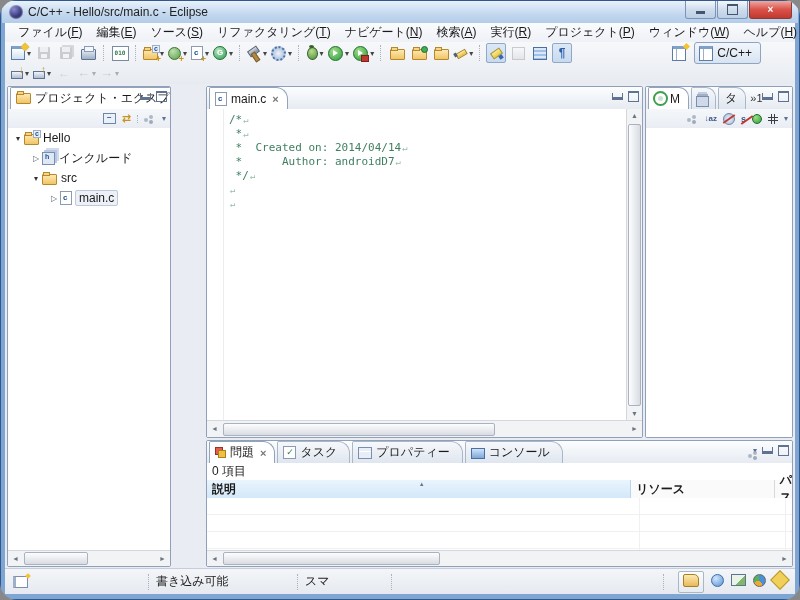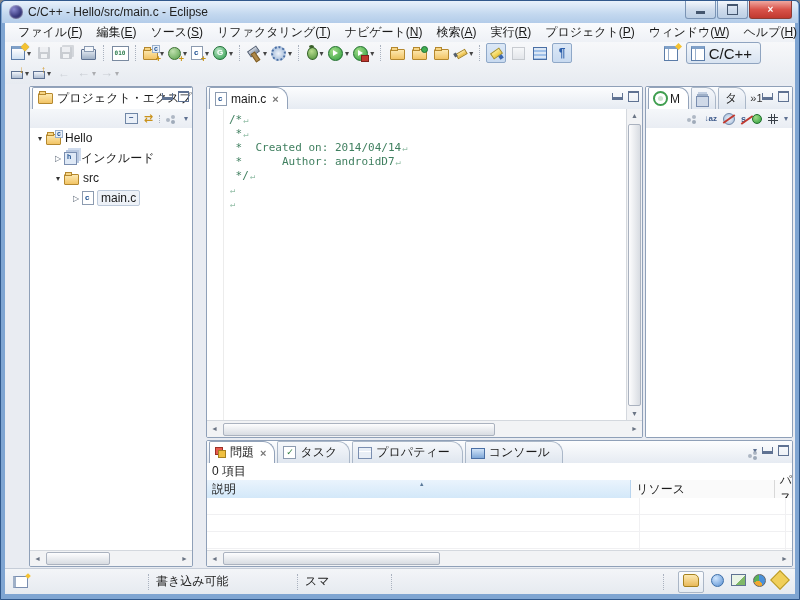--- a/index.html
+++ b/index.html
@@ -1,16 +1,16 @@
 <!DOCTYPE html>
 <html><head>
 <meta charset="utf-8">
 <style>
   html,body{margin:0;padding:0;background:#888;}
-  #stage{position:relative;width:800px;height:600px;font-family:"Liberation Sans","DejaVu Sans",sans-serif;font-size:12px;color:#1a1a1a;overflow:hidden;}
+  #stage{position:relative;width:800px;height:600px;font-family:"Liberation Sans","DejaVu Sans",sans-serif;font-size:12px;color:#1a1a1a;overflow:hidden;border-radius:17px;}
   
   #win{position:absolute;inset:0;background:#7fa5d2;border:1px solid #30588c;border-radius:5px 5px 0 0;box-sizing:border-box;}
   #titlebar{position:absolute;left:1px;right:1px;top:0;height:22px;background:linear-gradient(#e8f1fb,#c3d8ef 60%,#b3cce9);border-radius:4px 4px 0 0;display:flex;align-items:center;}
   #title-ico{width:14px;height:14px;border-radius:50%;margin:0 5px 0 7px;background:radial-gradient(circle at 35% 30%,#8a8ad0,#3a3a7e 55%,#1d1d4e);box-shadow:inset 0 0 2px #fff;}
   #title-text{font-size:12px;color:#222;}
   #winbtns{position:absolute;right:6px;top:0;display:flex;}
   .wbtn{width:29px;height:17px;border:1px solid #7a94b5;border-top:none;display:flex;align-items:center;justify-content:center;background:linear-gradient(#f3f7fc,#cfdcec 50%,#bccfe5);border-radius:0 0 3px 3px;margin-left:1px;font-size:10px;color:#333;}
   .wbtn.close{background:linear-gradient(#f0a8a0,#d9534a 50%,#c0392f);color:#fff;border-color:#8d3c34;width:41px;font-weight:bold;}
   .wbtn .minglyph{width:9px;height:3px;background:#44566e;margin-top:6px;}
   .wbtn .maxglyph{width:9px;height:8px;border:1px solid #44566e;border-top:2px solid #44566e;}
@@ -69,21 +69,21 @@
   .i-pilcrow{color:#2c5eaa;font-weight:bold;font-size:12px;line-height:12px;}
   .i-inbox{width:12px;height:12px;}
   .i-inbox::before{content:"";position:absolute;left:0;bottom:0;width:10px;height:6px;background:linear-gradient(#f2f5fa,#aebdd2);border:1px solid #5f7292;}
   .arr-gold{position:absolute;right:-1px;top:-2px;font-size:10px;font-weight:bold;color:#d09018;line-height:10px;}
   .i-navarrow{font-size:13px;font-weight:bold;color:#8899ac;line-height:14px;}
   .i-backstar{font-size:12px;font-weight:bold;color:#9aa8bc;}
   .i-persp{width:12px;height:11px;background:#fff;border:1px solid #5b7ca8;border-top:3px solid #7fa0c8;}
   .i-persp::before{content:"";position:absolute;left:3px;top:0;bottom:0;width:1px;background:#9ab0cc;}
   .i-persp-star::after{content:"";position:absolute;right:-4px;top:-5px;width:5px;height:5px;background:#f5c231;transform:rotate(45deg);}
   .persp-btn{display:flex;align-items:center;height:20px;border:1px solid #8fa4c0;border-radius:3px;background:linear-gradient(#f2f6fb,#d8e3f1);padding:0 8px 0 4px;margin-left:4px;}
-  .persp-btn .lbl{margin-left:4px;font-size:15px;}
+  .persp-btn .lbl{margin-left:4px;font-size:12px;}
   .persp-curve{width:30px;}
   
   #workspace{position:absolute;left:0;right:0;top:61px;bottom:25px;background:#e9ecf2;}
   .panel{position:absolute;background:#fff;border:1px solid #8fa0b8;border-radius:2px;box-sizing:border-box;overflow:hidden;}
   .phead{position:absolute;left:0;right:0;top:0;height:22px;background:linear-gradient(#fcfdfe,#e6ebf2);border-bottom:1px solid #c6cfdb;display:flex;align-items:flex-end;}
   .ptab{display:flex;align-items:center;height:21px;padding:0 8px 0 5px;border:1px solid #93a3ba;border-bottom:none;border-radius:2px 12px 0 0;background:#fff;margin-left:2px;position:relative;z-index:2;white-space:nowrap;}
   .ptab.unsel{background:linear-gradient(#f6f8fb,#dfe6ef);border-color:#aab7c8;}
   .ptab .tlabel{margin:0 4px;font-size:12px;}
   .tclose{font-size:11px;color:#777;margin-left:2px;font-weight:bold;}
   .pctrl{position:absolute;right:3px;top:4px;display:flex;align-items:center;z-index:3;}
@@ -138,21 +138,21 @@
     linear-gradient(#394048,#394048) 3px 0/1px 10px no-repeat,
     linear-gradient(#394048,#394048) 6px 0/1px 10px no-repeat;}
   
   .btab-ico-problems{width:11px;height:11px;position:relative;}
   .btab-ico-problems::before{content:"";position:absolute;left:0;top:0;width:6px;height:6px;background:#e55b4e;border:1px solid #9e2f25;}
   .btab-ico-problems::after{content:"";position:absolute;right:0;bottom:0;width:6px;height:6px;background:#f0c040;border:1px solid #a6821f;}
   .btab-ico-tasks{width:11px;height:11px;background:#fff;border:1px solid #8c9bb0;font-size:9px;line-height:10px;color:#2f7e3f;font-weight:bold;text-align:center;}
   .btab-ico-console{width:12px;height:9px;background:linear-gradient(#cfe2f8,#7fa8d8);border:1px solid #4a6fa5;margin-top:1px;}
   .btab-ico-props{width:12px;height:10px;border:1px solid #7a8eb0;background:linear-gradient(#fff,#fff) 0 3px/12px 1px no-repeat,#e8eef6;}
   #count-row{position:absolute;left:0;right:0;top:22px;height:17px;background:#fff;display:flex;align-items:center;padding-left:5px;font-size:12px;border-bottom:1px solid #f0f0f0;}
-  #grid-head{position:absolute;left:0;right:0;top:39px;height:18px;display:flex;background:#fafafa;border-bottom:7px solid #d946ef;font-size:12px;}
+  #grid-head{position:absolute;left:0;right:0;top:39px;height:18px;display:flex;background:#fafafa;border-bottom:7px solid #d946ef;font-size:12px;font-weight:bold;}
   .gh-cell{display:flex;align-items:center;padding-left:5px;border-right:1px solid #d8d8d8;box-sizing:border-box;position:relative;}
   .gh-cell.sorted{background:linear-gradient(#eaf4fd,#d3e8f9);border-right-color:#b8d4ee;}
   .sort-arrow{position:absolute;left:50%;top:1px;font-size:6px;color:#5a7a9a;}
   #grid-body{position:absolute;left:0;right:0;top:57px;bottom:15px;background:#fff;}
   .grow{height:16px;border-bottom:1px solid #f0f0f2;position:relative;}
   .gcol-line{position:absolute;top:0;bottom:0;width:1px;background:#f0f0f2;}
   
   #statusbar{position:absolute;left:0;right:0;bottom:0;height:25px;background:linear-gradient(#f3f5f8,#e6eaf0);border-top:1px solid #c6cdd8;display:flex;align-items:center;}
   .st-sep{width:1px;height:16px;border-left:1px dotted #aab2bf;margin:0 6px;}
   .st-zone{display:flex;align-items:center;height:100%;}
@@ -330,21 +330,21 @@
             </div>
         <div class="tbtn dis">
               <span class="ico i-navarrow">→</span>
               <span class="dd">▾</span>
             </div>
       </div>
     </div>
 
     <div id="workspace">
 
-      <div class="panel" id="explorer" style="left:2px;top:2px;width:164px;bottom:2px;margin-left:22px;">
+      <div class="panel" id="explorer" style="left:2px;top:2px;width:164px;bottom:2px;">
         <div class="phead">
           <div class="ptab">
             <span class="ico i-folder" style="margin-top:0;"></span>
             <span class="tlabel">プロジェクト・エクスプ</span>
             <span class="tclose">×</span>
           </div>
           <div class="pctrl">
             <span class="pc pc-min"></span>
             <span class="pc pc-max"></span>
           </div>

